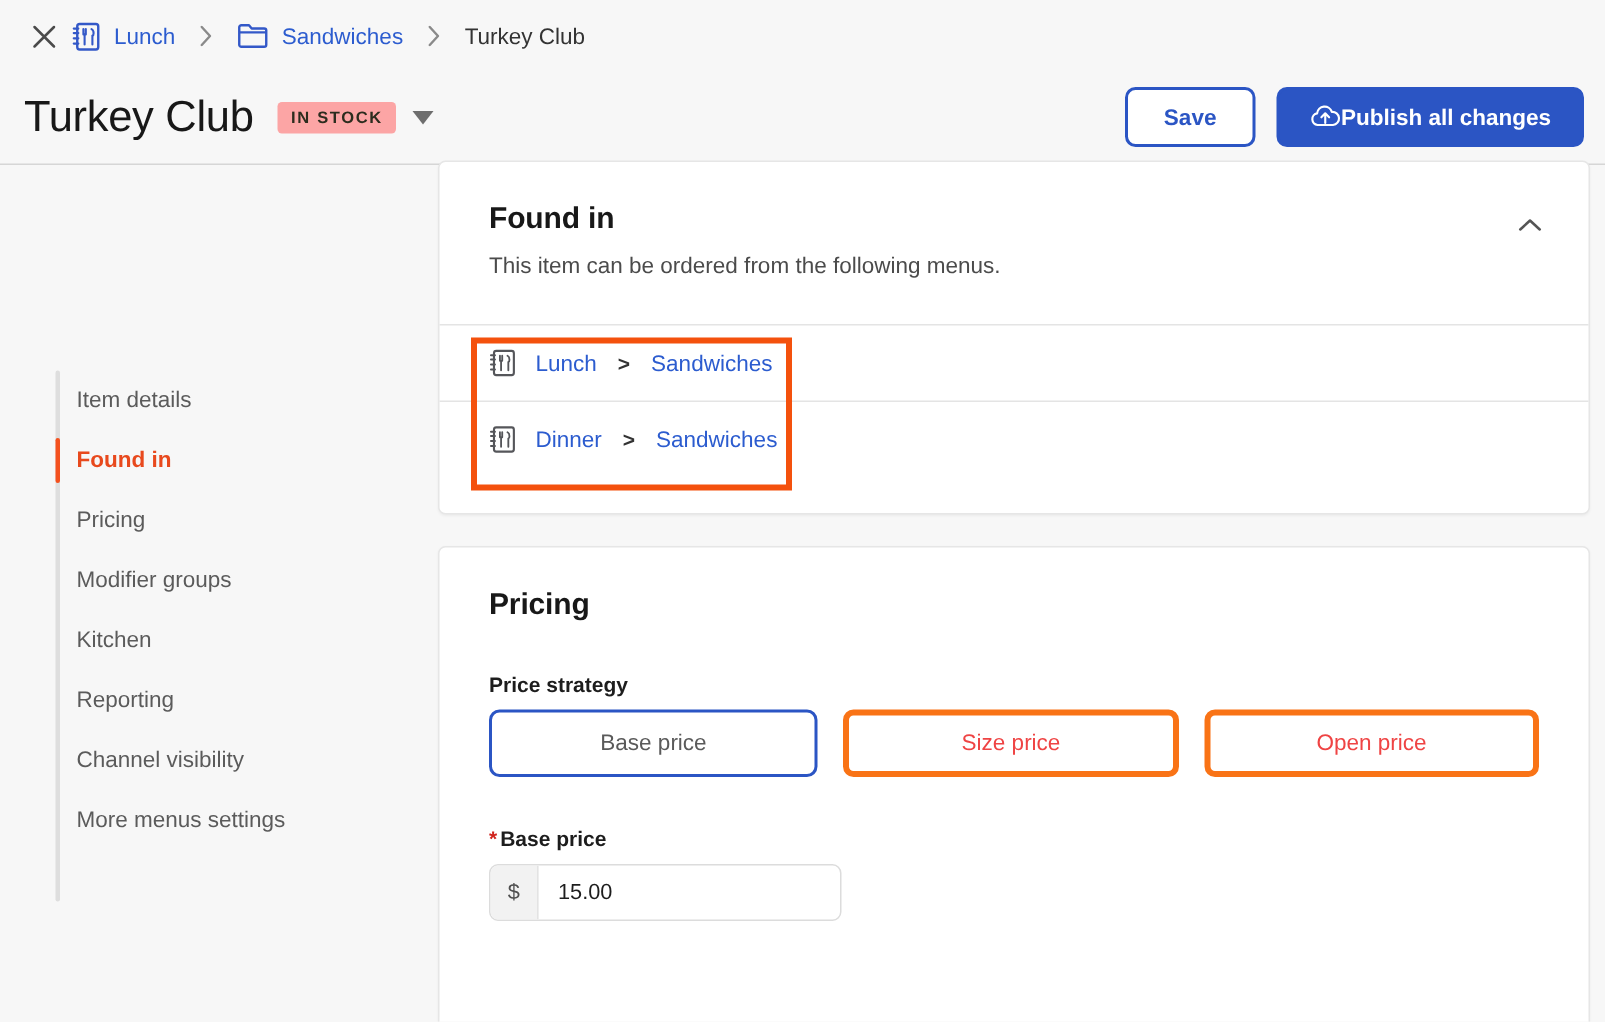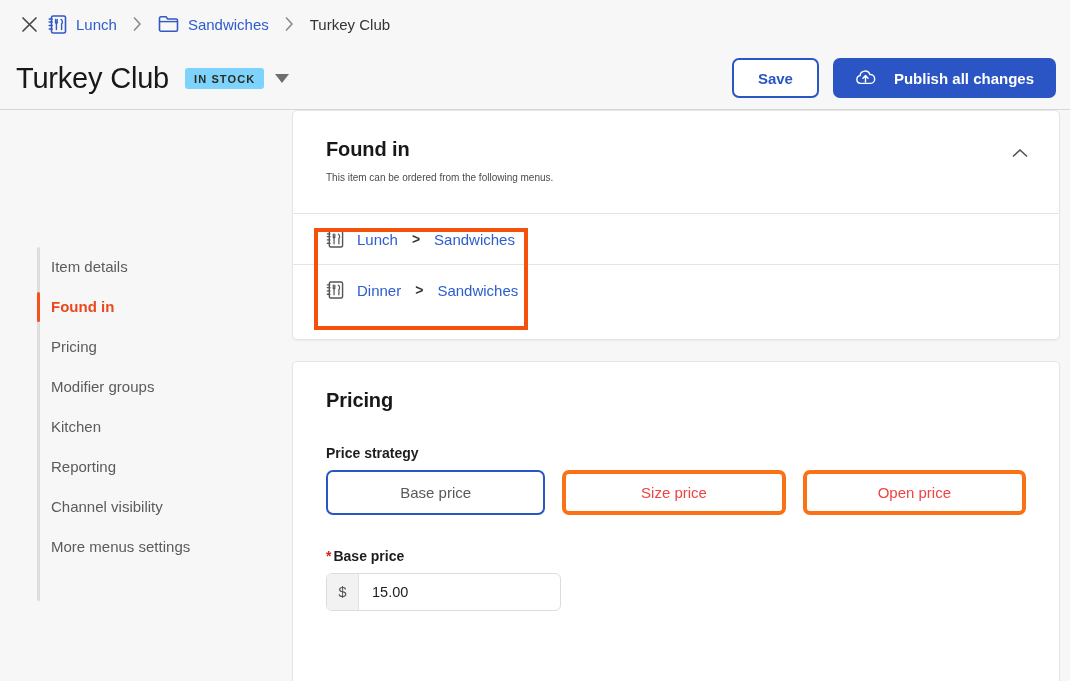--- a/index.html
+++ b/index.html
@@ -76,21 +76,21 @@
   .page-title {
     font-size: 29px;
     font-weight: 400;
     letter-spacing: -0.2px;
     color: #181818;
     white-space: nowrap;
   }
 
   .stock-badge {
     margin-left: 16px;
-    background: #7dd3fc;
+    background: #fca5a5;
     color: #2c2c1e;
     font-size: 11px;
     font-weight: 700;
     letter-spacing: 1.1px;
     padding: 5px 9px 4px 9px;
     border-radius: 3px;
     white-space: nowrap;
   }
 
   .stock-caret {
@@ -128,21 +128,21 @@
     border: 2px solid #2b55c4;
     color: #ffffff;
     font-family: "Liberation Sans", sans-serif;
     font-size: 15px;
     font-weight: 700;
     border-radius: 7px;
     padding: 0 20px;
     height: 40px;
     display: flex;
     align-items: center;
-    gap: 18px;
+    gap: 0;
     cursor: pointer;
     white-space: nowrap;
   }
   .btn-publish svg { display: block; flex: 0 0 auto; }
 
   
   .body-wrap {
     display: flex;
     height: 571px;
     align-items: center;
@@ -213,21 +213,21 @@
   }
   .card-head-text { flex: 1 1 auto; min-width: 0; }
   .card-title {
     font-size: 20px;
     font-weight: 700;
     color: #181818;
     letter-spacing: -0.1px;
   }
   .card-subtitle {
     margin-top: 11px;
-    font-size: 10px;
+    font-size: 15px;
     color: #4b4b4b;
   }
   .collapse-btn {
     flex: 0 0 auto;
     width: 26px; height: 26px;
     display: flex; align-items: center; justify-content: center;
     cursor: pointer;
     margin-top: 2px;
   }
   .collapse-btn svg { display: block; }

